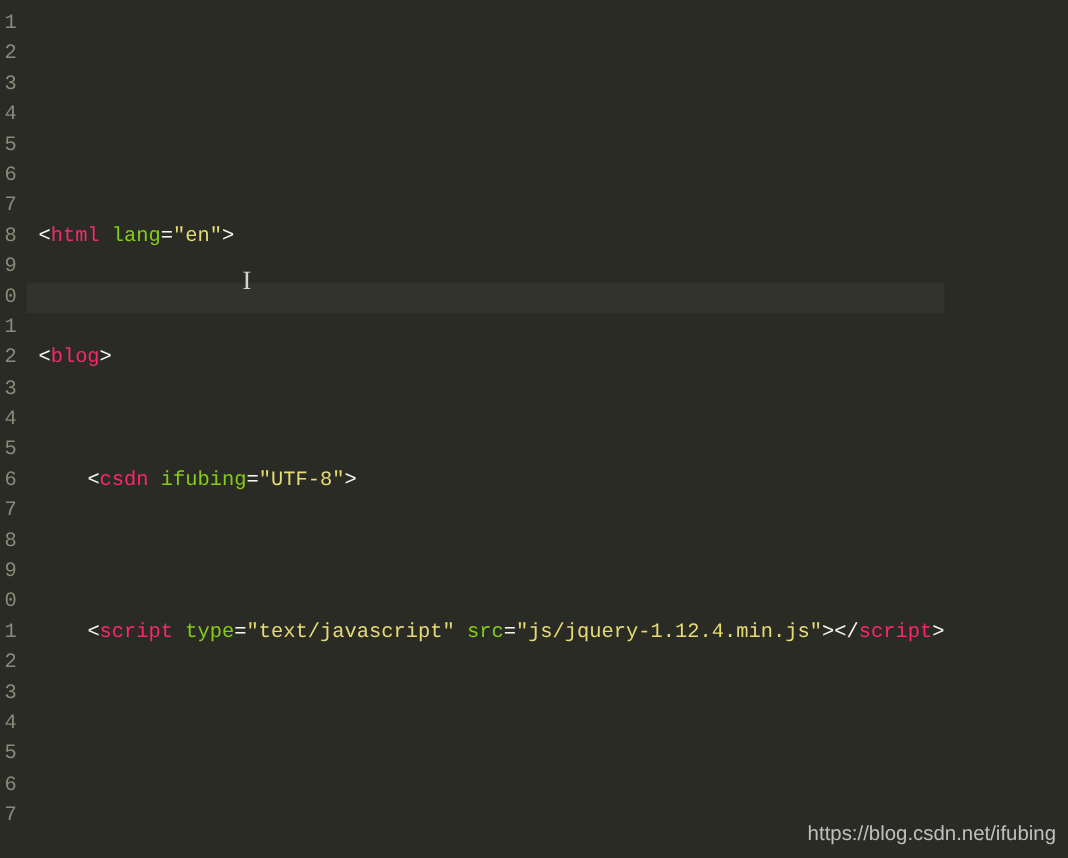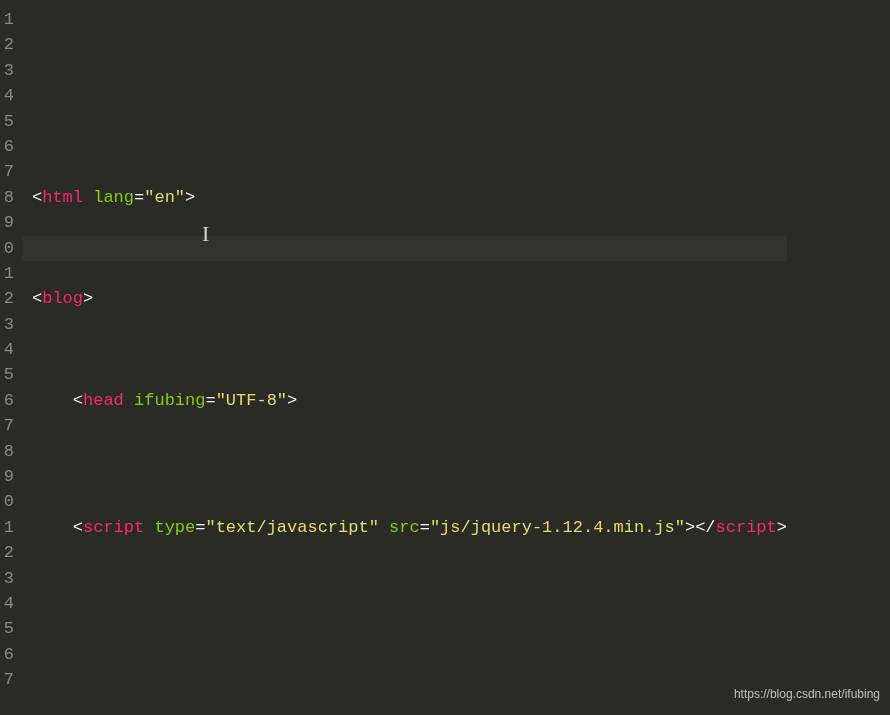--- a/index.html
+++ b/index.html
@@ -8,21 +8,21 @@
   .gutter div{height:25.4px;}
   .code{padding:7px 0 0 10px;position:relative;white-space:pre;}
   .line{height:25.4px;}
   .active-line{position:absolute;left:0;right:0;height:25.4px;background:rgba(255,255,255,0.04);}
   .text-cursor{position:absolute;font-family:serif;color:#d4d4c8;font-size:22px;}
   
   .red{color:#f92672;}          
   .white{color:#f8f8f2;}        
   .green{color:#84cc16;}        
   .yellow{color:#e6db74;}         
-  .watermark{position:absolute;bottom:8px;right:10px;color:#cfcfcf;font-family:Arial,sans-serif;font-size:12px;opacity:.9;}
+  .watermark{position:absolute;bottom:8px;right:10px;color:#cfcfcf;font-family:Arial,sans-serif;font-size:17px;opacity:.9;}
 </style>
 </head>
 <body>
 
 <div class="editor">
   <div class="gutter">
       <div>1</div>
       <div>2</div>
       <div>3</div>
       <div>4</div>
@@ -54,21 +54,21 @@
   <div class="code">
     <div class="active-line" style="top: 235.6px;"></div>
     <span class="text-cursor" style="left: 180px; top: 221px;">I</span>
 
     
     
     <div class="line"><span class="white">&lt;</span><span class="red">html</span><span> </span><span class="green">lang</span><span class="white">=</span><span class="yellow">"en"</span><span class="white">&gt;</span></div>
     
     <div class="line"><span class="white">&lt;</span><span class="red">blog</span><span class="white">&gt;</span></div>
     
-    <div class="line"><span>    </span><span class="white">&lt;</span><span class="red">head</span><span> </span><span class="green">ifubing</span><span class="white">=</span><span class="yellow">"UTF-8"</span><span class="white">&gt;</span></div>
+    <div class="line"><span>    </span><span class="white">&lt;</span><span class="red">csdn</span><span> </span><span class="green">ifubing</span><span class="white">=</span><span class="yellow">"UTF-8"</span><span class="white">&gt;</span></div>
     
     
     <div class="line"><span>    </span><span class="white">&lt;</span><span class="red">script</span><span> </span><span class="green">type</span><span class="white">=</span><span class="yellow">"text/javascript"</span><span> </span><span class="green">src</span><span class="white">=</span><span class="yellow">"js/jquery-1.12.4.min.js"</span><span class="white">&gt;</span><span class="white">&lt;/</span><span class="red">script</span><span class="white">&gt;</span></div>
     
     
     
     
     
     
     

